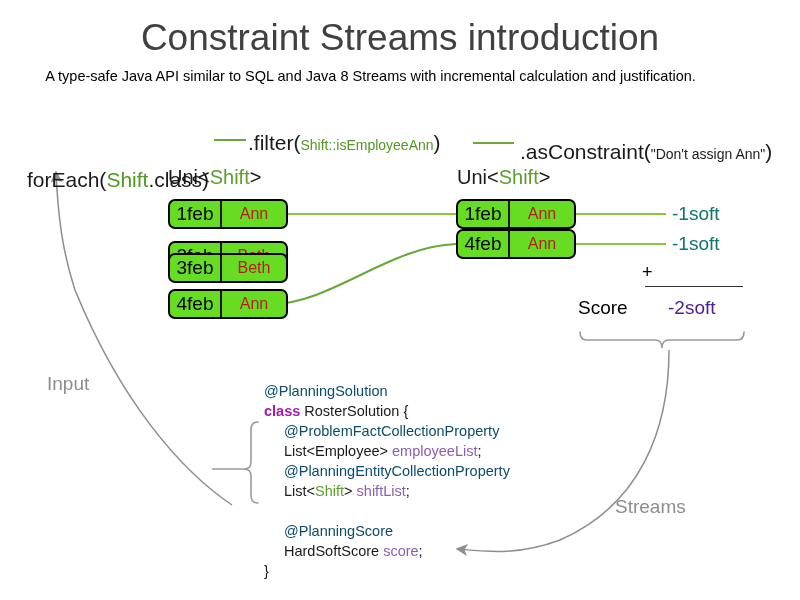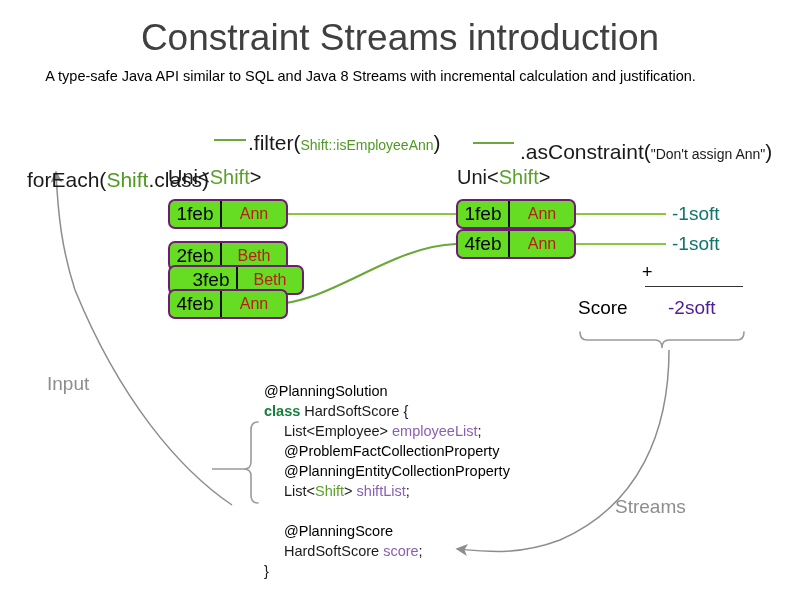--- a/index.html
+++ b/index.html
@@ -70,21 +70,21 @@
   #uni-left  { left: 168px; top: 166px; }
   #uni-right { left: 457px; top: 166px; }
 
   
   .shift-row {
     position: absolute;
     display: flex;
     align-items: stretch;
     height: 30px;
     background: #66dd22;
-    border: 2px solid #701a75;
+    border: 2px solid #000000;
     border-radius: 7px;
     box-sizing: border-box;
     overflow: hidden;
   }
   .shift-date {
     display: flex;
     align-items: center;
     justify-content: center;
     min-width: 52px;
     padding: 0 3px;
@@ -142,22 +142,22 @@
 
   
   #code-block {
     left: 264px;
     top: 381px;
     font-size: 14.5px;
     line-height: 20px;
     color: #1a1a1a;
   }
   #code-block .line { display: block; height: 20px; }
-  .ann  { color: #000000; }
-  .kw   { color: #15803d; font-weight: bold; }
+  .ann  { color: #0c4a6e; }
+  .kw   { color: #a21caf; font-weight: bold; }
   .fld  { color: #8a5fb0; }
   .i1   { padding-left: 20px; }
 </style>
 </head>
 <body>
 
 <div id="stage">
 
   <svg id="svg-layer" viewBox="0 0 800 600">
     <defs>
@@ -208,21 +208,21 @@
   </div>
 
   <div class="shift-row" style="left:168px; top:199px;">
     <span class="shift-date">1feb</span>
     <span class="shift-name">Ann</span>
   </div>
   <div class="shift-row" style="left:168px; top:229px;margin-top:12px;">
     <span class="shift-date">2feb</span>
     <span class="shift-name">Beth</span>
   </div>
-  <div class="shift-row" style="left:168px; top:265px;padding-left:16px;">
+  <div class="shift-row" style="left:168px; top:253px;">
     <span class="shift-date">3feb</span>
     <span class="shift-name">Beth</span>
   </div>
   <div class="shift-row" style="left:168px; top:289px;">
     <span class="shift-date">4feb</span>
     <span class="shift-name">Ann</span>
   </div>
 
   <div class="abs uni-label" id="uni-right">
     <span>Uni&lt;</span><span class="green">Shift</span><span>&gt;</span>
@@ -246,27 +246,27 @@
   <div class="abs" id="score-total">-2soft</div>
 
   <div class="abs flow-label" id="label-input">Input</div>
   <div class="abs flow-label" id="label-output">Streams</div>
 
   <div class="abs" id="code-block">
     <span class="line">
       <span class="ann">@PlanningSolution</span>
     </span>
     <span class="line">
-      <span class="kw">class</span><span> HardSoftScore {</span>
+      <span class="kw">class</span><span> RosterSolution {</span>
+    </span>
+    <span class="line i1">
+      <span class="ann">@ProblemFactCollectionProperty</span>
     </span>
     <span class="line i1">
       <span>List&lt;Employee&gt; </span><span class="fld">employeeList</span><span>;</span>
-    </span>
-    <span class="line i1">
-      <span class="ann">@ProblemFactCollectionProperty</span>
     </span>
     <span class="line i1">
       <span class="ann">@PlanningEntityCollectionProperty</span>
     </span>
     <span class="line i1">
       <span>List&lt;</span><span class="green">Shift</span><span>&gt; </span><span class="fld">shiftList</span><span>;</span>
     </span>
     <span class="line">&nbsp;</span>
     <span class="line i1">
       <span class="ann">@PlanningScore</span>

